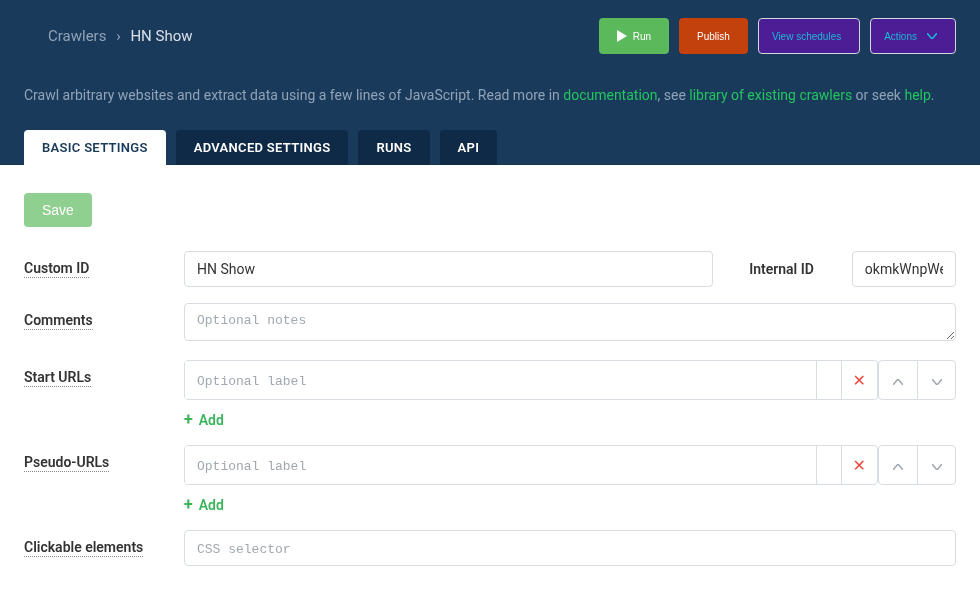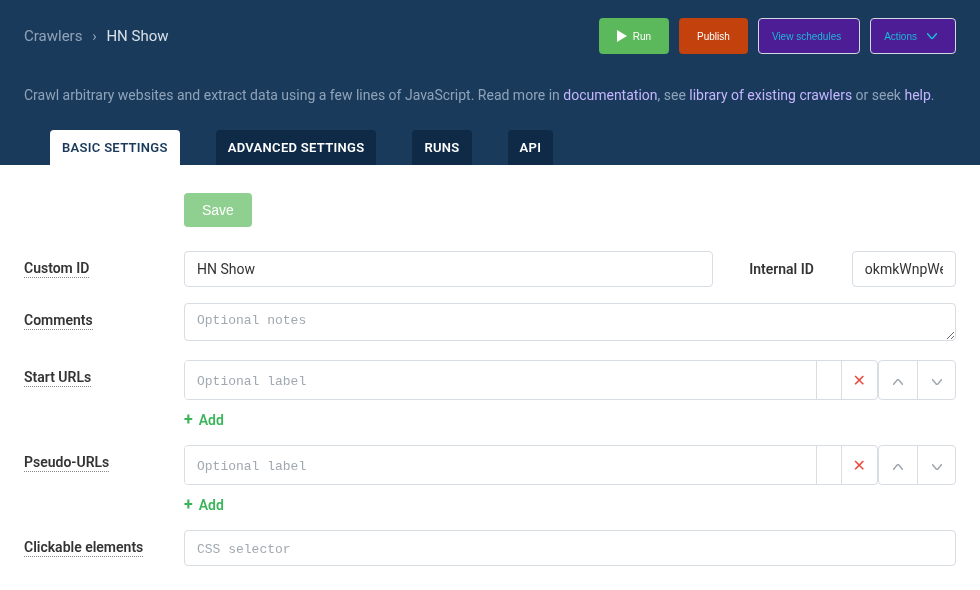--- a/index.html
+++ b/index.html
@@ -15,20 +15,21 @@
   .header {
     background: #1a3a5c;
     padding: 18px 24px 0 24px;
     color: #a8b8c8;
   }
   .header-top {
     display: flex;
     justify-content: space-between;
     align-items: center;
     padding-bottom: 30px;
+    margin-left: 24px;
   }
   .breadcrumb {
     font-size: 15px;
     color: #8fa3b8;
   }
   .breadcrumb .current {
     color: #d8e0e8;
   }
   .breadcrumb .sep {
     margin: 0 6px;
@@ -56,54 +57,52 @@
   .btn-outline { background: #4c1d95; color: #1eb8d8; border: 1px solid #d0d8e0; padding-left: 13px; }
   .play-icon svg { display:block; }
   .chevron-down-icon svg { display:block; margin-left:4px; }
   .description {
     font-size: 14px;
     line-height: 1.6;
     color: #8fa3b8;
     padding-bottom: 24px;
     max-width: 940px;
   }
-  .description a { color: #c4b5fd; text-decoration: none; margin-top: 8px; }
+  .description a { color: #22c55e; text-decoration: none; margin-top: 8px; }
   .tabs {
     display: flex;
     gap: 10px;
   }
   .tab {
     background: #0f2a47;
     color: #fff;
-    padding: 10px 12px;
+    padding: 10px 18px;
     font-size: 13px;
     font-weight: 600;
     letter-spacing: 0.3px;
     cursor: pointer;
     border-radius: 4px 4px 0 0;
-    margin-left: 26px;
   }
   .tab.active {
     background: #fff;
     color: #1a3a5c;
   }
   .content {
     background: #fff;
     padding: 28px 24px 0 24px;
   }
   .save-btn {
     background: #8fcf8f;
     color: #fff;
     border: none;
     padding: 9px 18px;
     border-radius: 4px;
     font-size: 14px;
     font-weight: 500;
     cursor: pointer;
-    margin-left: 160px;
     margin-bottom: 24px;
   }
   .form-row {
     display: flex;
     align-items: flex-start;
     margin-bottom: 16px;
   }
   .form-label {
     width: 160px;
     text-align: left;

